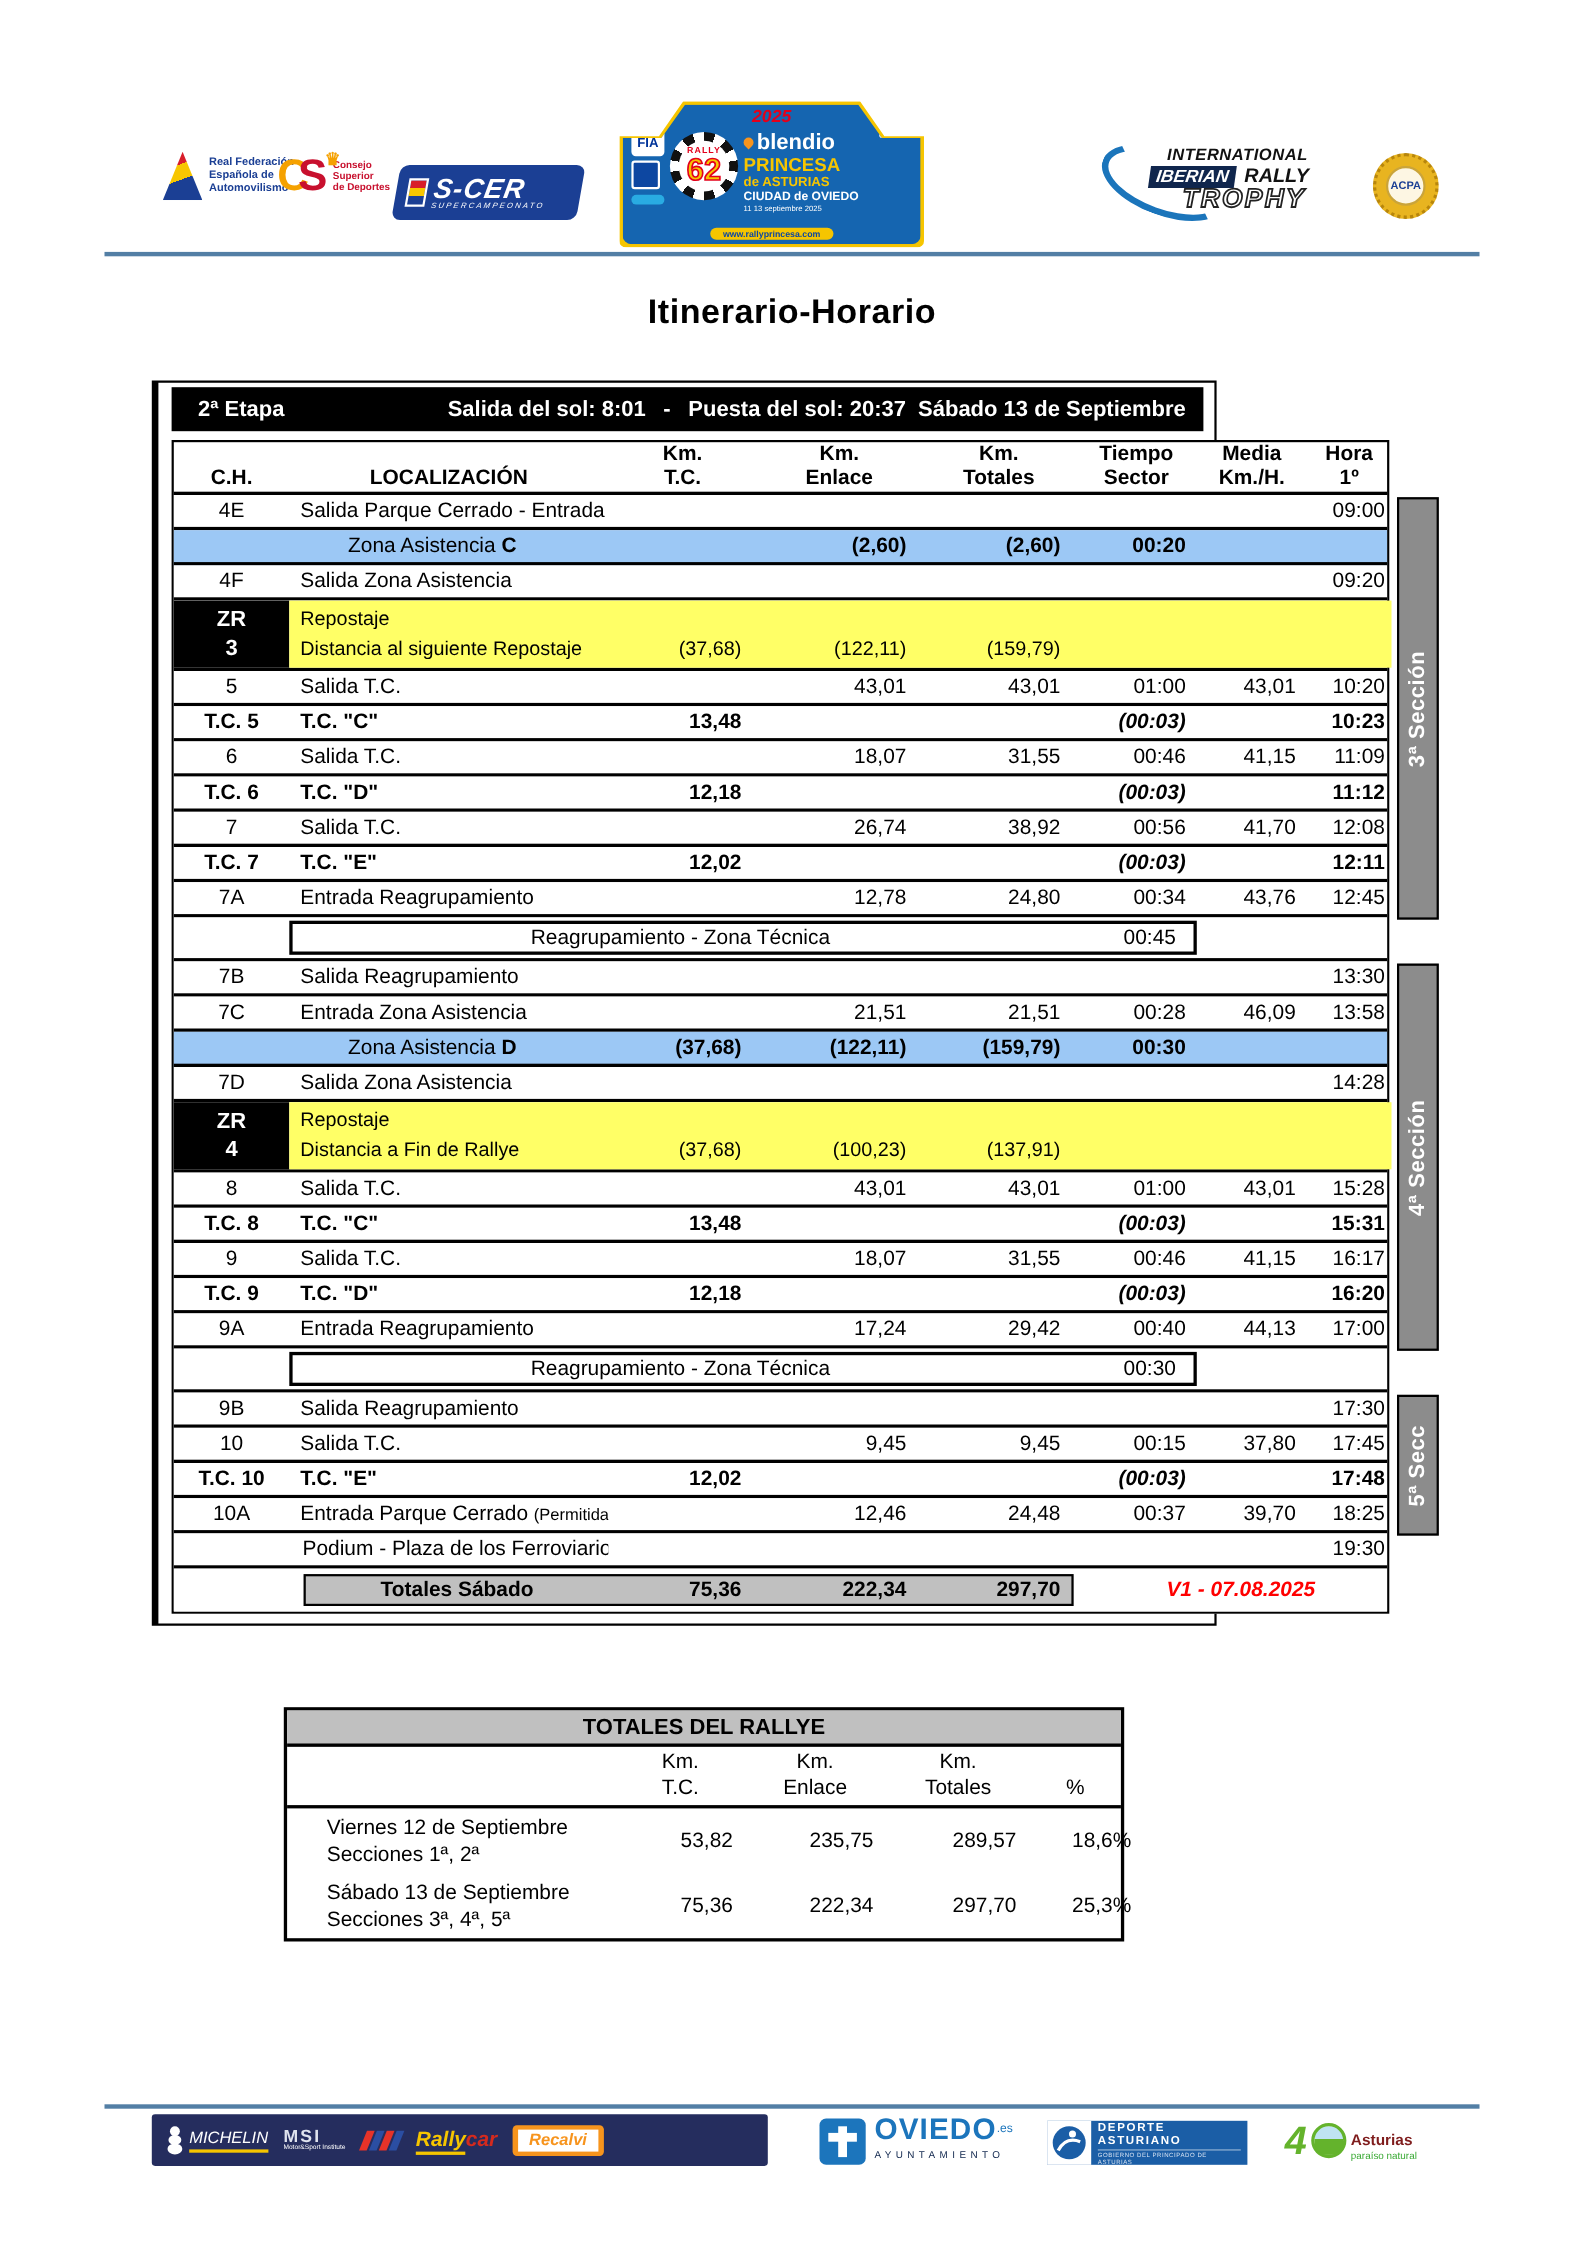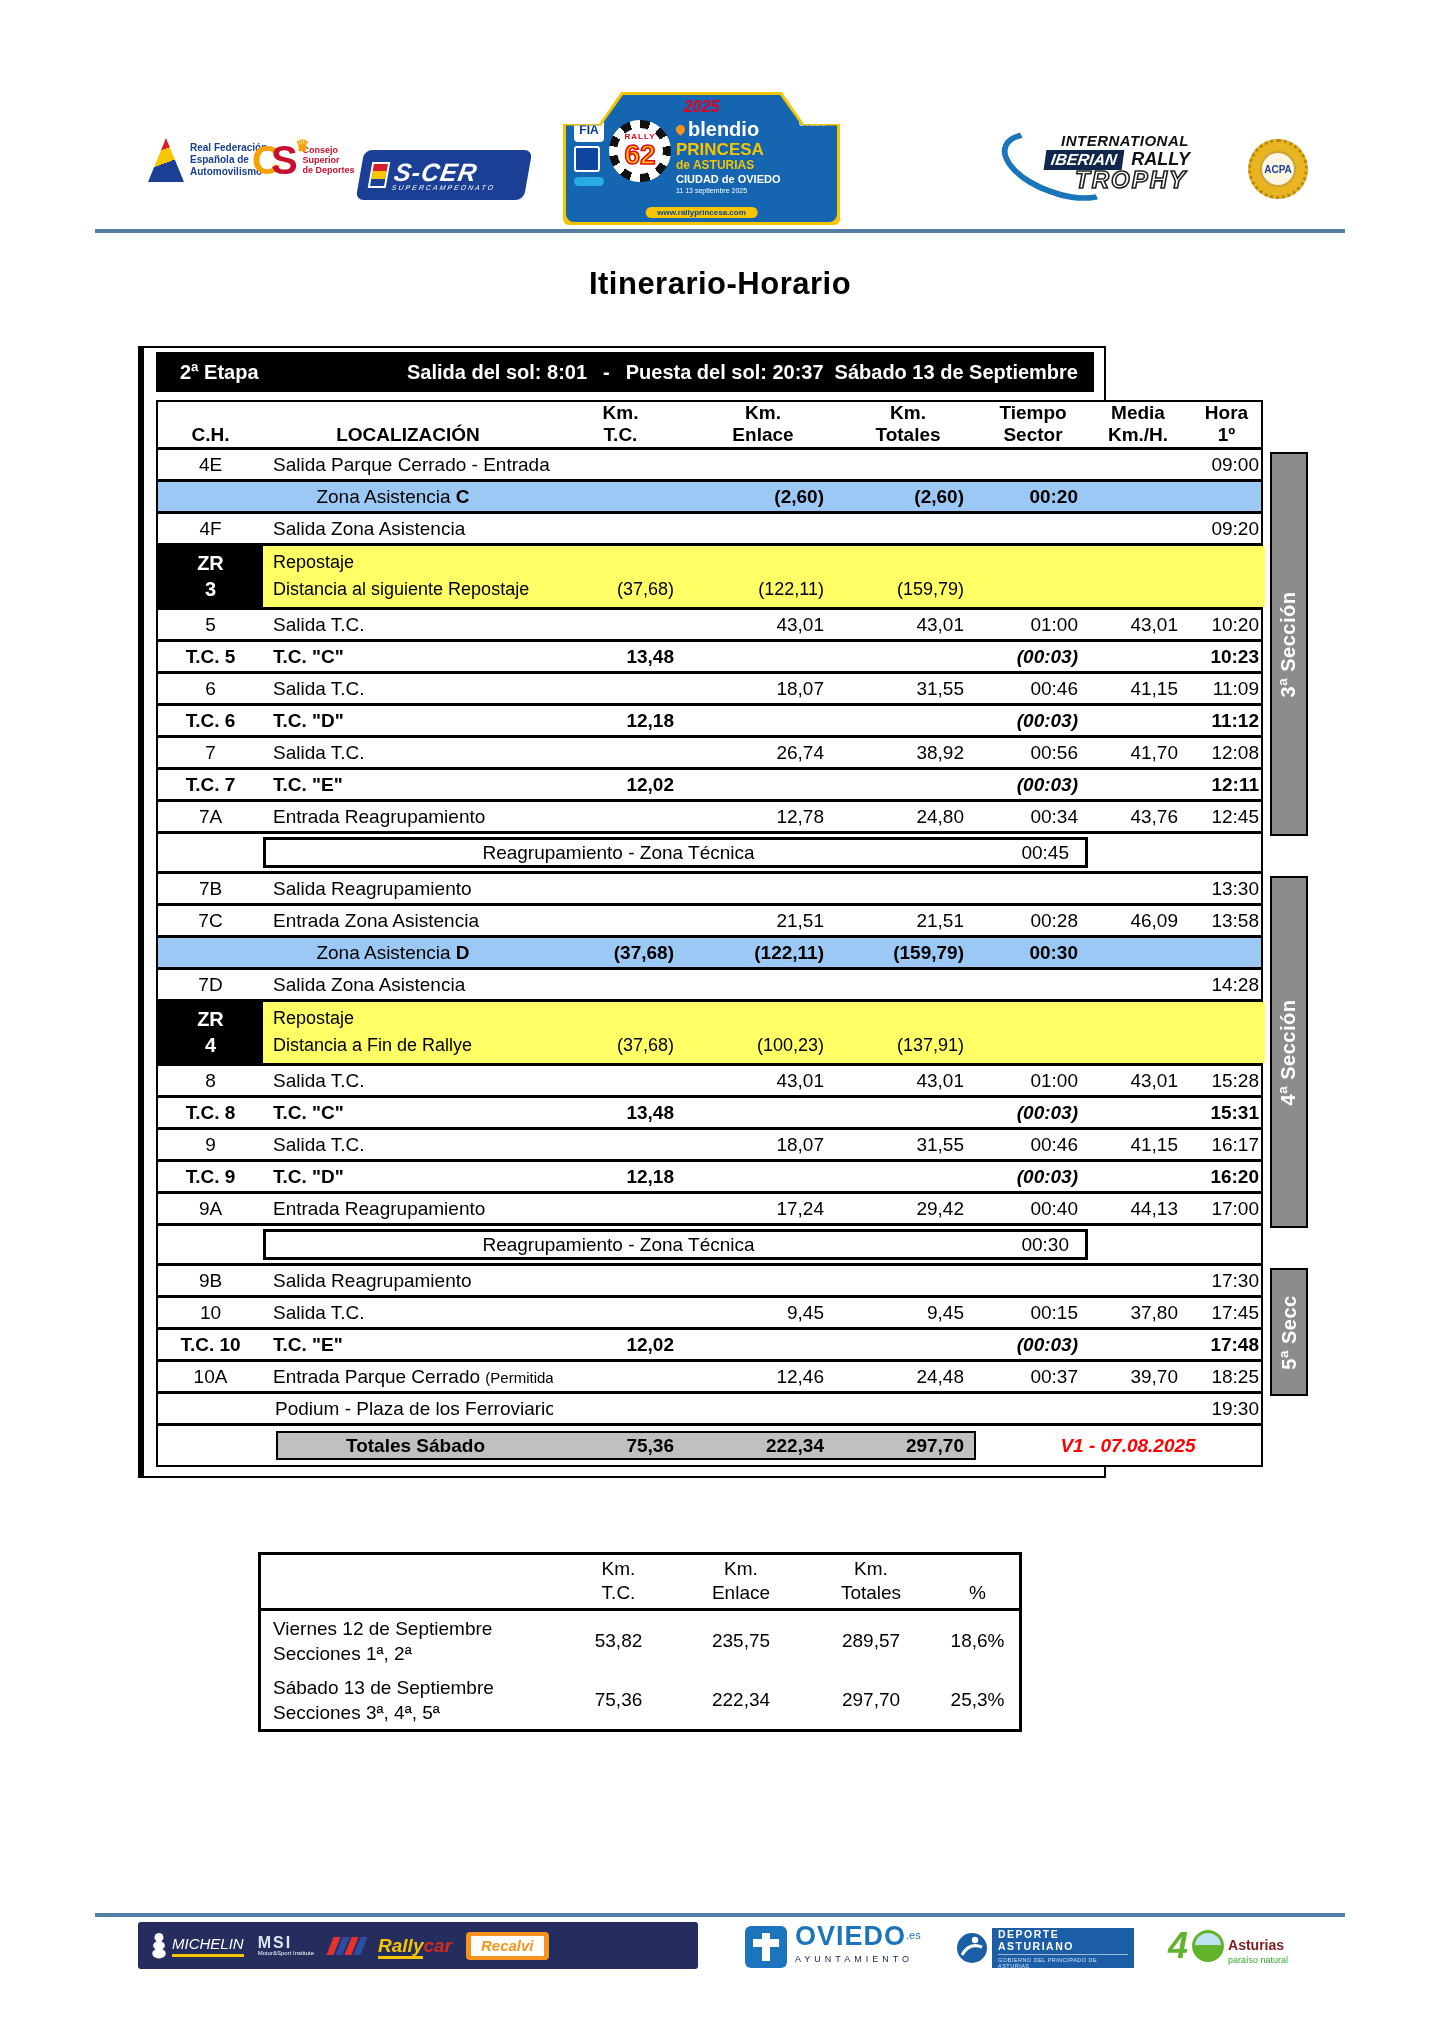--- a/index.html
+++ b/index.html
@@ -132,21 +132,21 @@
   .section-bar { position:absolute; left:1126px; width:38px; background:#8c8c8c; border:2px solid #000;
     display:flex; align-items:center; justify-content:center; }
   .section-bar span { transform:rotate(-90deg); white-space:nowrap; color:#fff; font-weight:bold; font-size:20px; letter-spacing:.5px; }
 
   
   #rtotals { position:absolute; left:258px; top:1552px; width:764px; border:3px solid #000; background:#fff; font-size:19px; }
   .rt-title { background:#c0c0c0; border-bottom:3px solid #000; height:33px; line-height:30px; text-align:center; font-weight:bold; font-size:20px; }
   .rt-head { display:grid; grid-template-columns:300px 115px 130px 130px 83px; height:56px; border-bottom:3px solid #000; }
   .rt-head .hc { display:flex; flex-direction:column; justify-content:flex-end; align-items:center; padding-bottom:3px; }
   .rt-head .hc span { line-height:24px; }
-  .rt-row { display:grid; grid-template-columns:300px 115px 130px 130px 83px; height:59px; align-items:center; }
+  .rt-row { display:grid; grid-template-columns:300px 115px 130px 130px 83px; height:59px; align-items:center;padding-left:24px; }
   .rt-label { padding-left:12px; line-height:25px; }
   .rt-val { text-align:center; }
   .rt-total { display:grid; grid-template-columns:300px 115px 130px 130px 83px; height:33px; line-height:31px;
     background:#c0c0c0; border-top:2px solid #000; font-weight:bold; }
   .rt-tlabel { text-align:center; }
 
   
   #f-navy { position:absolute; left:138px; top:1922px; width:560px; height:47px; background:#252d5e;
     border-radius:3px; display:flex; align-items:center; gap:14px; padding:0 12px; }
   .mich { display:flex; align-items:center; gap:4px; }
@@ -621,20 +621,21 @@
       </div>
     <div class="section-bar" id="secbar1" style="top: 528px; height: 352px;">
         <span>4ª Sección</span>
       </div>
     <div class="section-bar" id="secbar2" style="top: 920px; height: 128px;">
         <span>5ª Secc</span>
       </div>
   </div>
 
   <div id="rtotals">
+    <div class="rt-title">TOTALES DEL RALLYE</div>
     <div class="rt-head">
       <div class="hc"></div>
       <div class="hc">
           <span>Km.</span>
           <span>T.C.</span>
         </div>
       <div class="hc">
           <span>Km.</span>
           <span>Enlace</span>
         </div>

